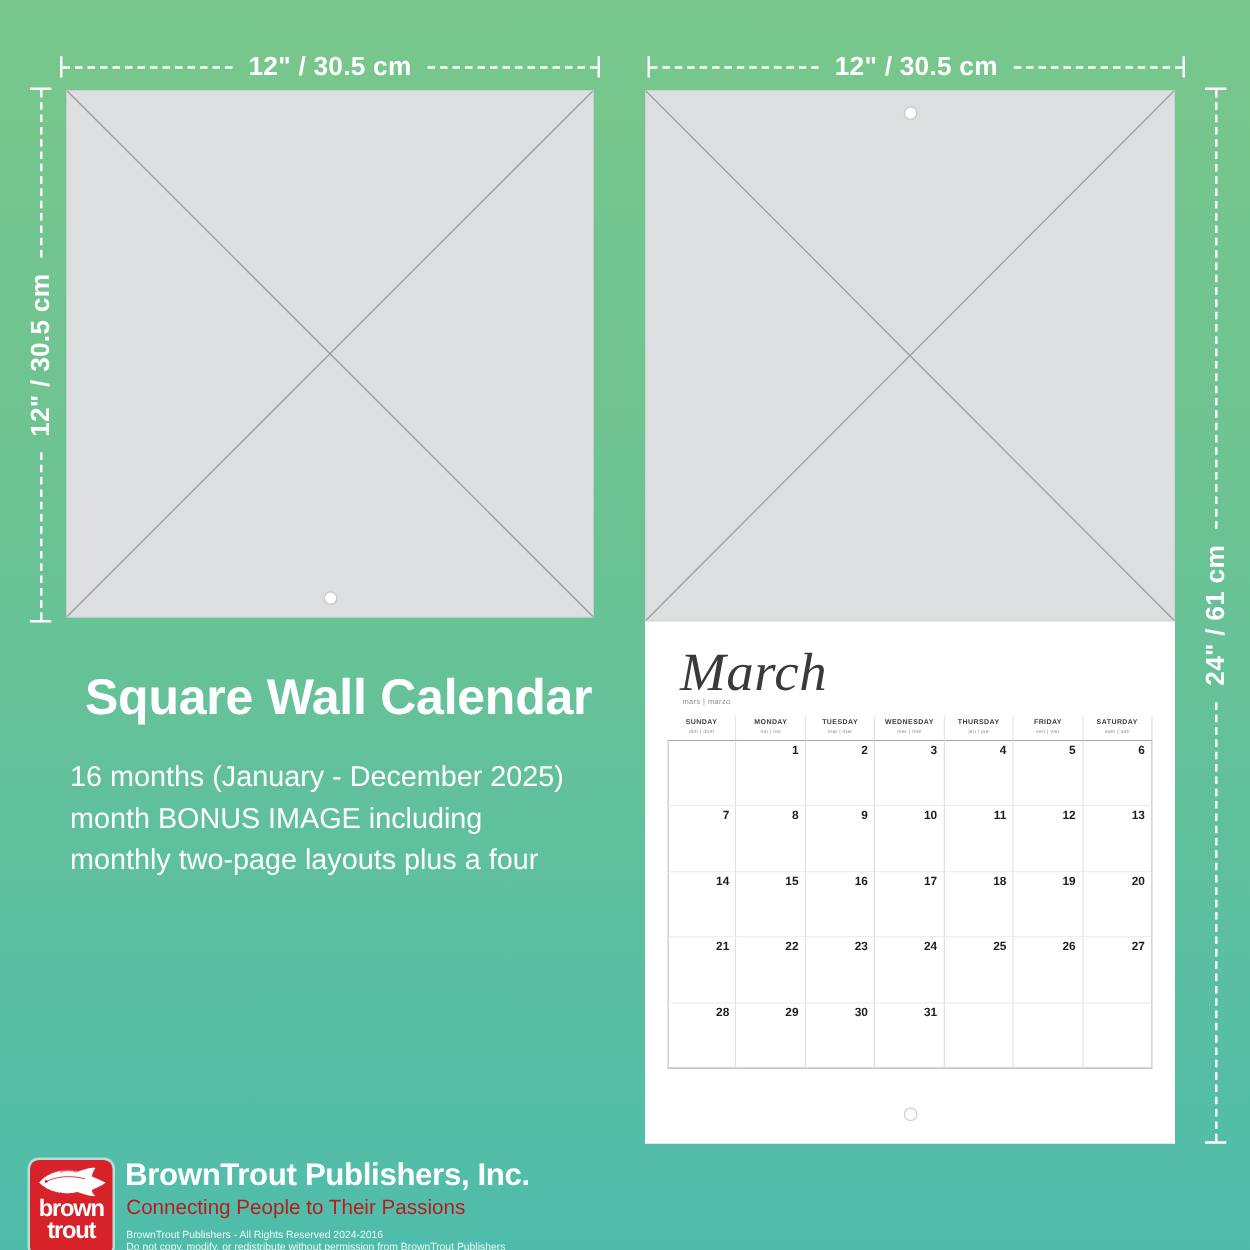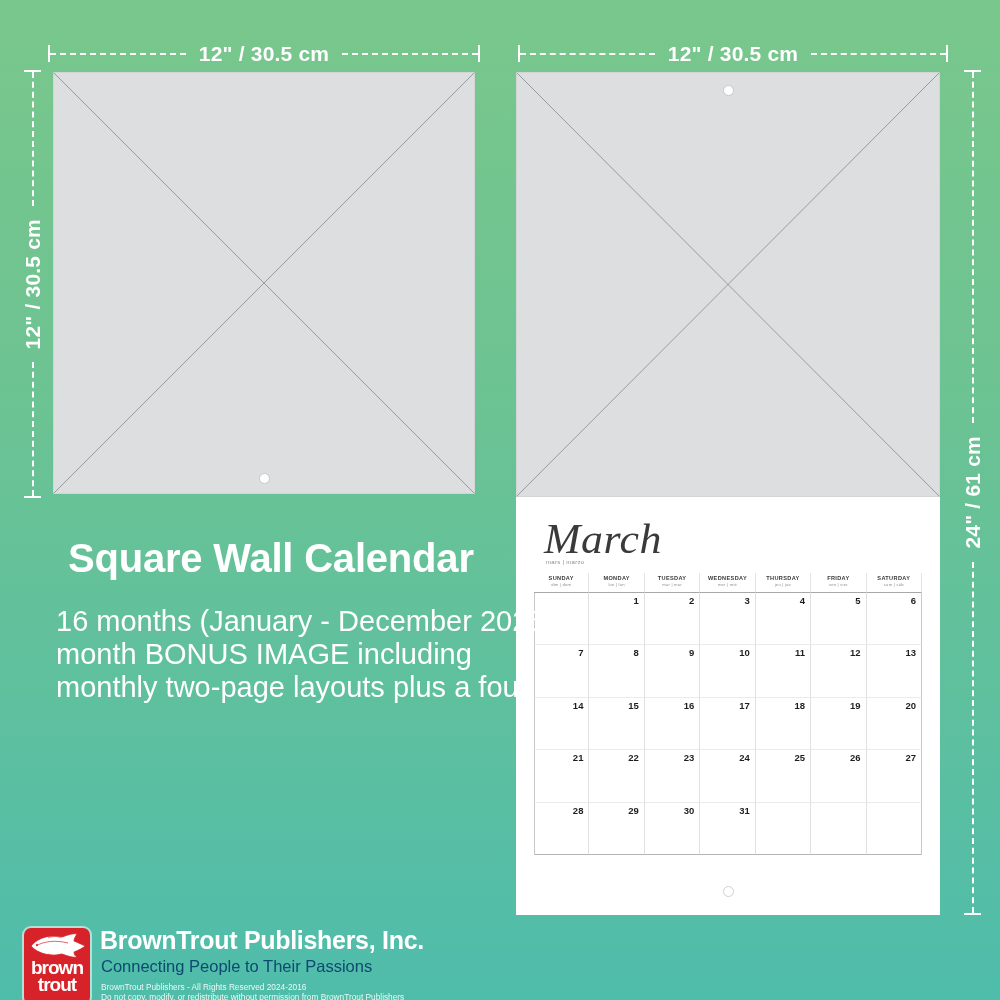--- a/index.html
+++ b/index.html
@@ -88,21 +88,21 @@
   #cal-grommet{position:absolute;left:50%;margin-left:-5px;bottom:18px;}
 
   
   #headline{
     position:absolute;left:68px;top:538px;
     font-size:40px;font-weight:bold;color:#ffffff;letter-spacing:-0.2px;
     line-height:1;
   }
   #subcopy{
     position:absolute;left:56px;top:605px;width:455px;
-    font-size:29px;color:#ffffff;line-height:33px;
+    font-size:23px;color:#ffffff;line-height:33px;
   }
   #subcopy div{white-space:nowrap;}
 
   
   #footer{position:absolute;left:0;bottom:0;width:1000px;height:80px;}
   #logo{
     position:absolute;left:24px;top:8px;width:66px;height:76px;
     background:#d8222a;border-radius:7px;
     box-shadow:0 0 0 2px rgba(255,255,255,.55);
     overflow:hidden;
@@ -114,21 +114,21 @@
   }
   #logo .lw1{top:30px;font-size:19px;}
   #logo .lw2{top:47px;font-size:19px;}
 
   #pub-name{
     position:absolute;left:100px;top:8px;
     font-size:25px;font-weight:bold;color:#ffffff;letter-spacing:-0.3px;line-height:1;
   }
   #tagline{
     position:absolute;left:101px;top:38px;
-    font-size:16.5px;color:#0c4a6e;line-height:1;
+    font-size:16.5px;color:#b91c1c;line-height:1;
   }
   #legal{
     position:absolute;left:101px;top:62px;
     font-size:8.3px;color:#eafaf2;line-height:10px;
   }
 </style>
 </head>
 <body>
 
 <div class="hrule" id="rule-left-width" style="left:48px;top:43px;width:432px;">

